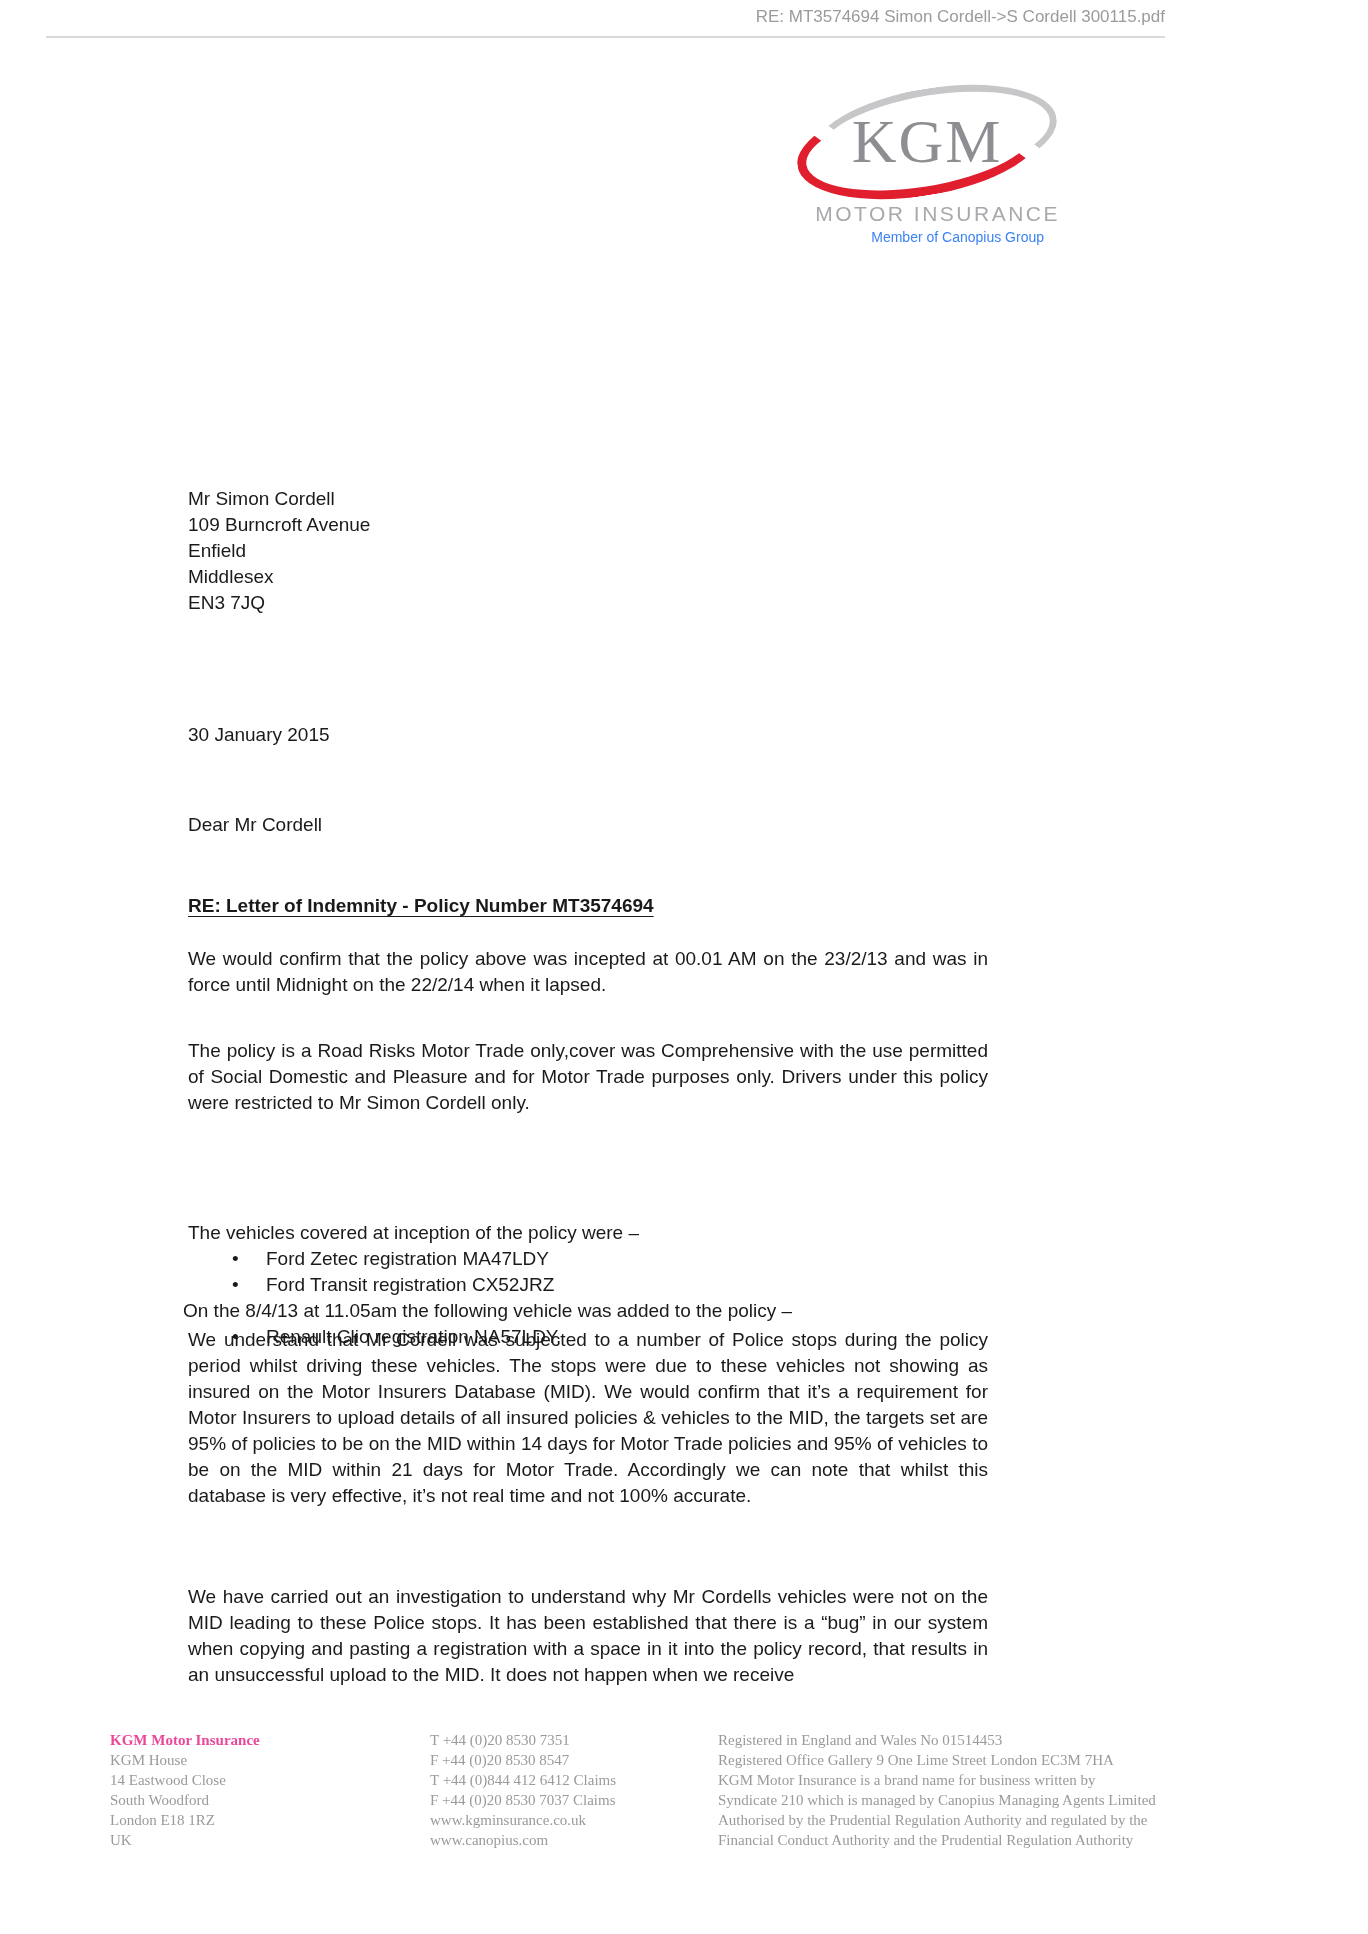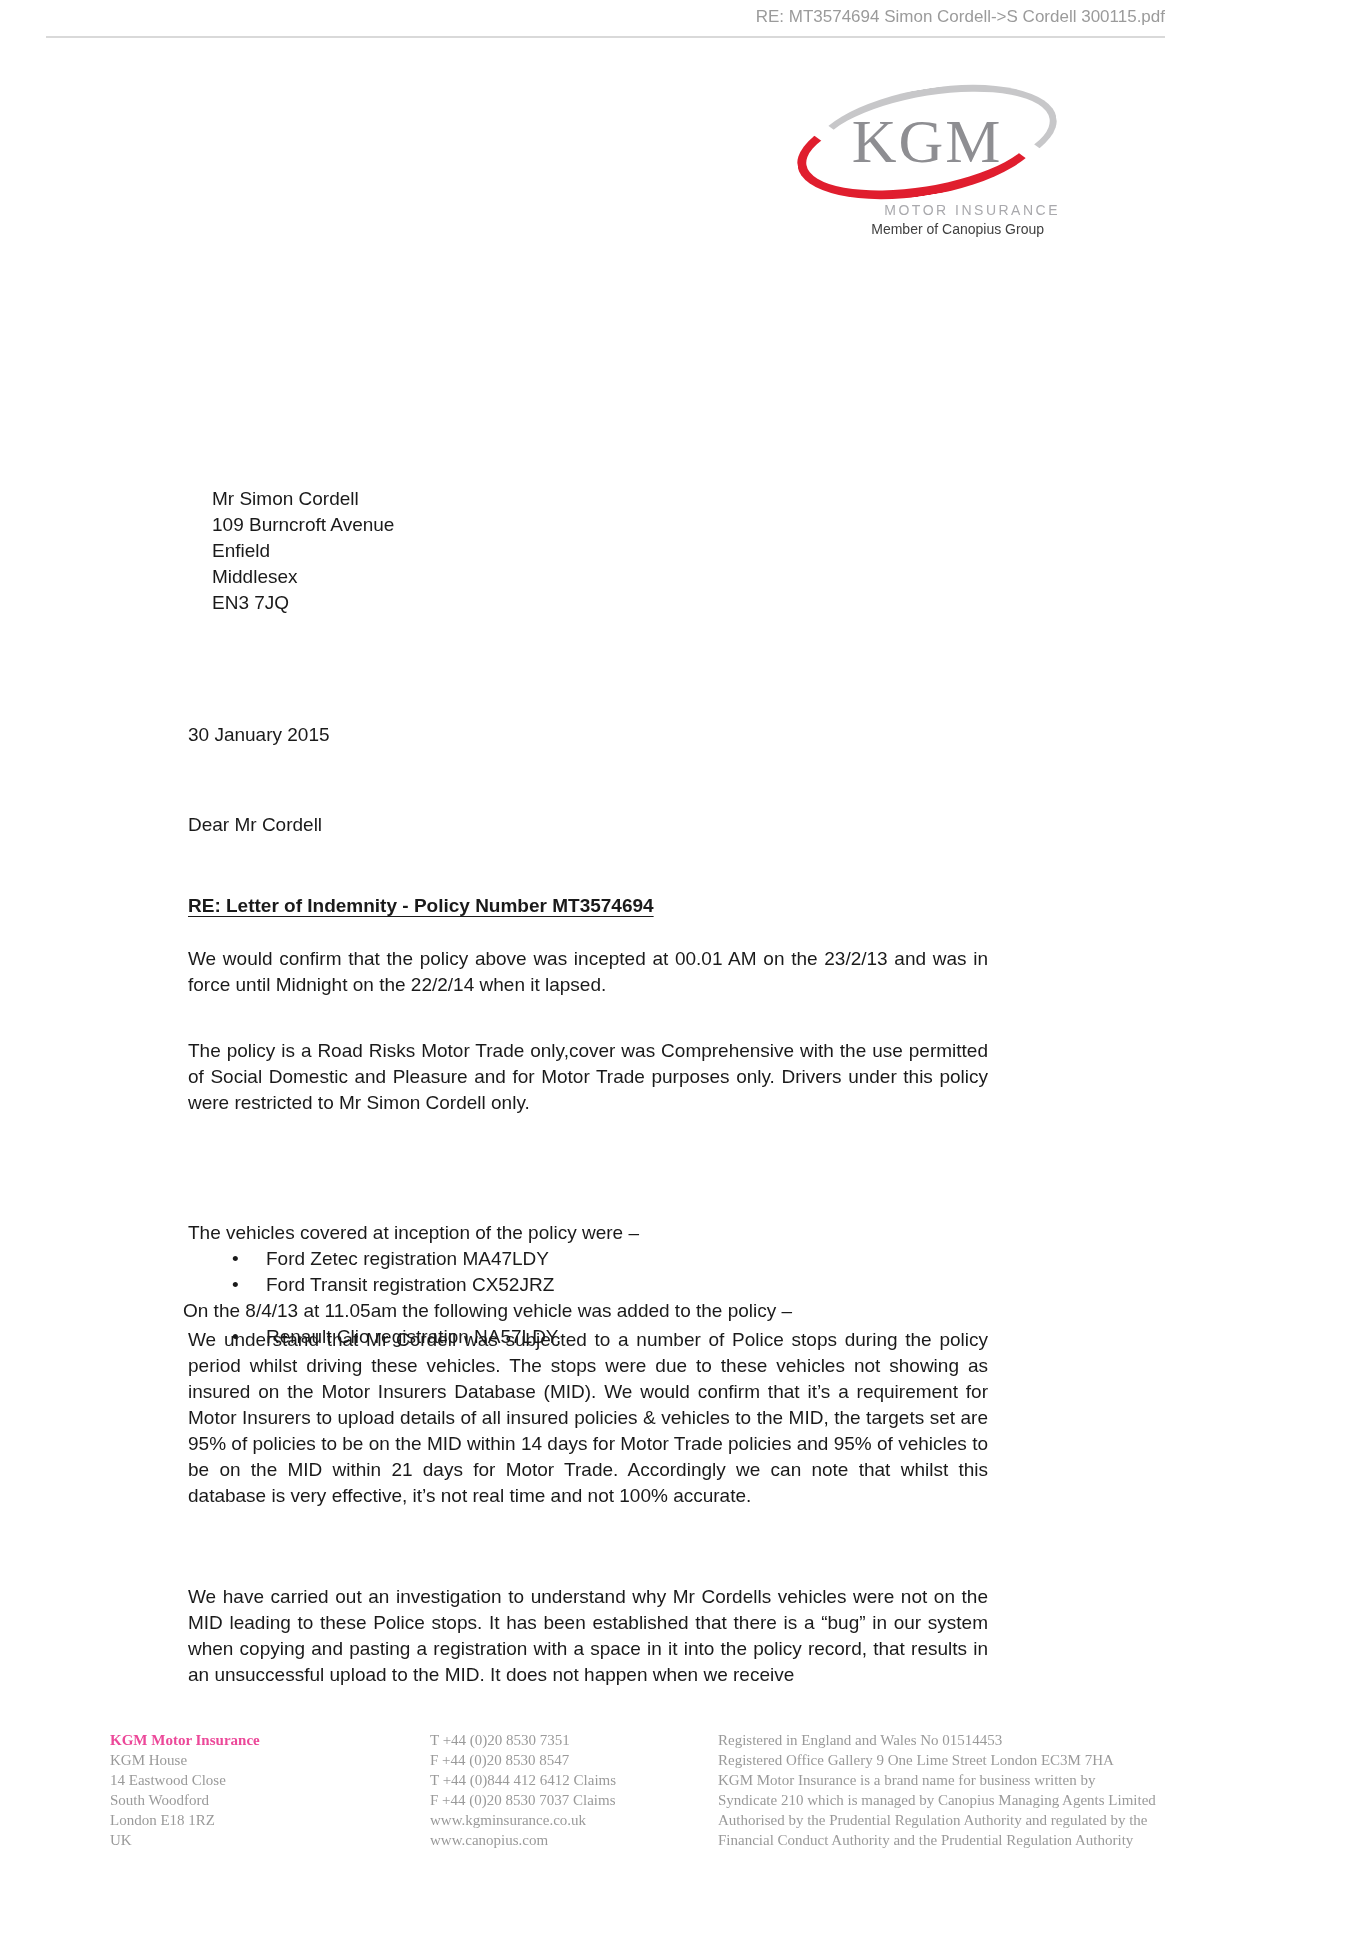--- a/index.html
+++ b/index.html
@@ -37,29 +37,29 @@
     transform:rotate(-9deg);
   }
   .brand{
     position:absolute;left:50%;top:50%;
     transform:translate(-50%,-52%);
     font-family:"Liberation Serif","DejaVu Serif",serif;
     font-size:62px;color:#8e8e92;letter-spacing:2px;line-height:1;
   }
   .logo-sub{
     margin-top:6px;text-align:right;padding-right:4px;
-    font-size:14px;letter-spacing:2.5px;color:#a9a9ad;white-space:nowrap;
+    font-size:21px;letter-spacing:2.5px;color:#a9a9ad;white-space:nowrap;
   }
   .logo-tag{
     margin-top:3px;text-align:right;padding-right:20px;
-    font-size:14px;color:#404040;white-space:nowrap;
+    font-size:14px;color:#3b82f6;white-space:nowrap;
   }
   
   .abs{position:absolute;left:188px;width:800px;font-size:19px;line-height:26px;}
-  .address{top:486px;margin-left:24px;}
+  .address{top:486px;}
   .date{top:722px;}
   .salutation{top:812px;}
   .subject{top:893px;font-weight:bold;text-decoration:underline;text-underline-offset:4px;}
   .para{margin:0;text-align:justify;}
   .p1{top:946px;}
   .p2{top:1038px;}
   .vehicles{top:1220px;}
   .p3{top:1327px;}
   .p4{top:1584px;}
   .vline{white-space:nowrap;}

